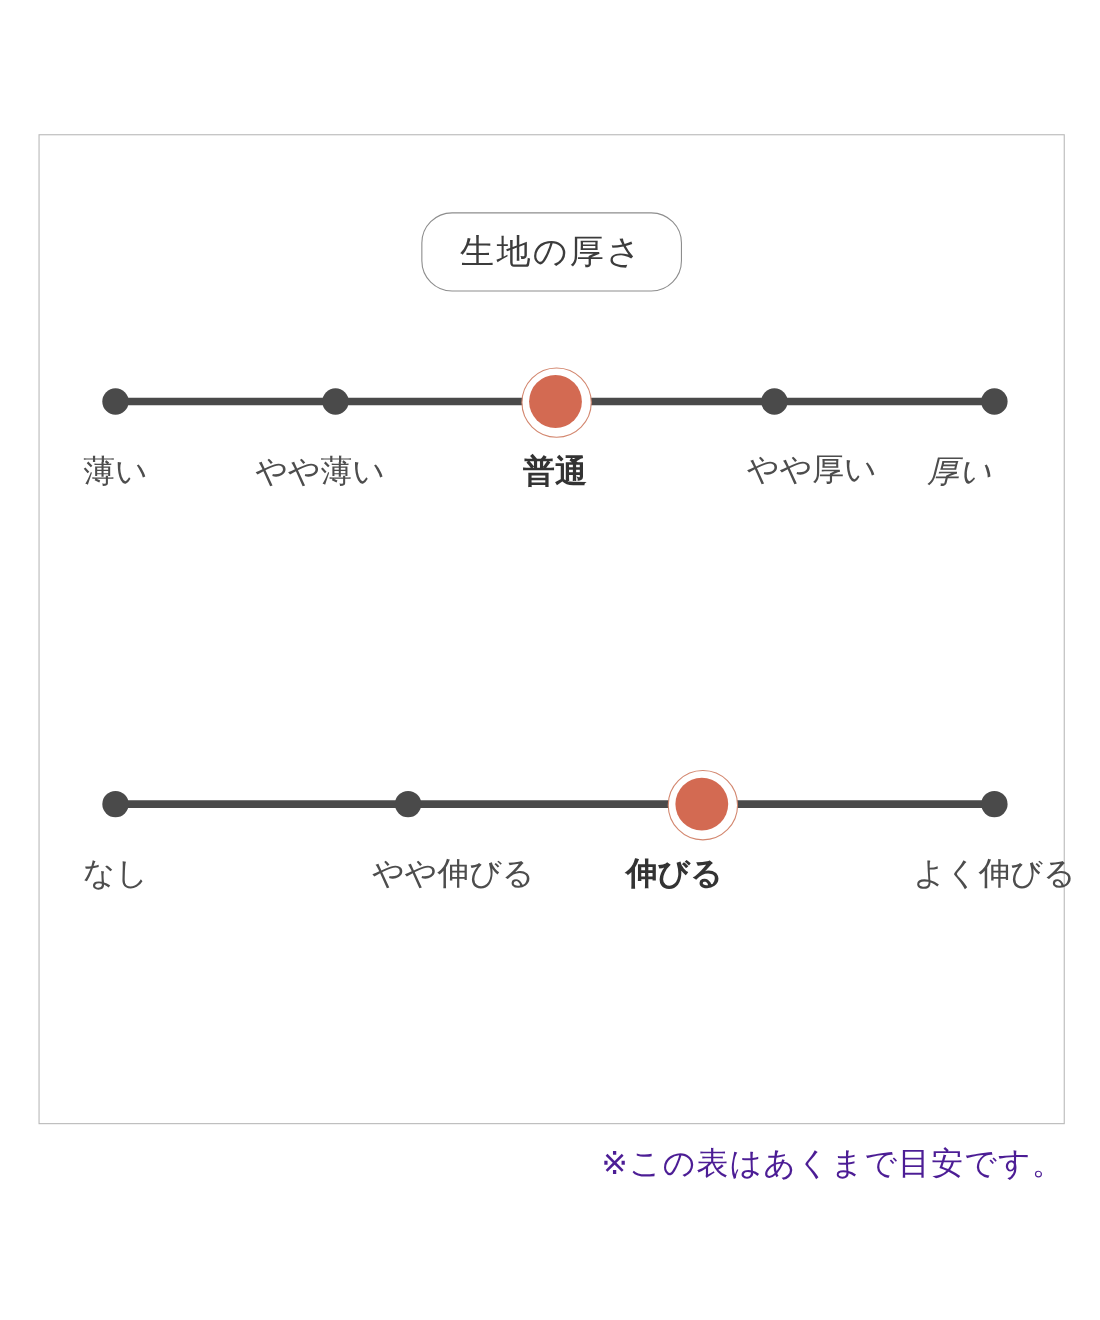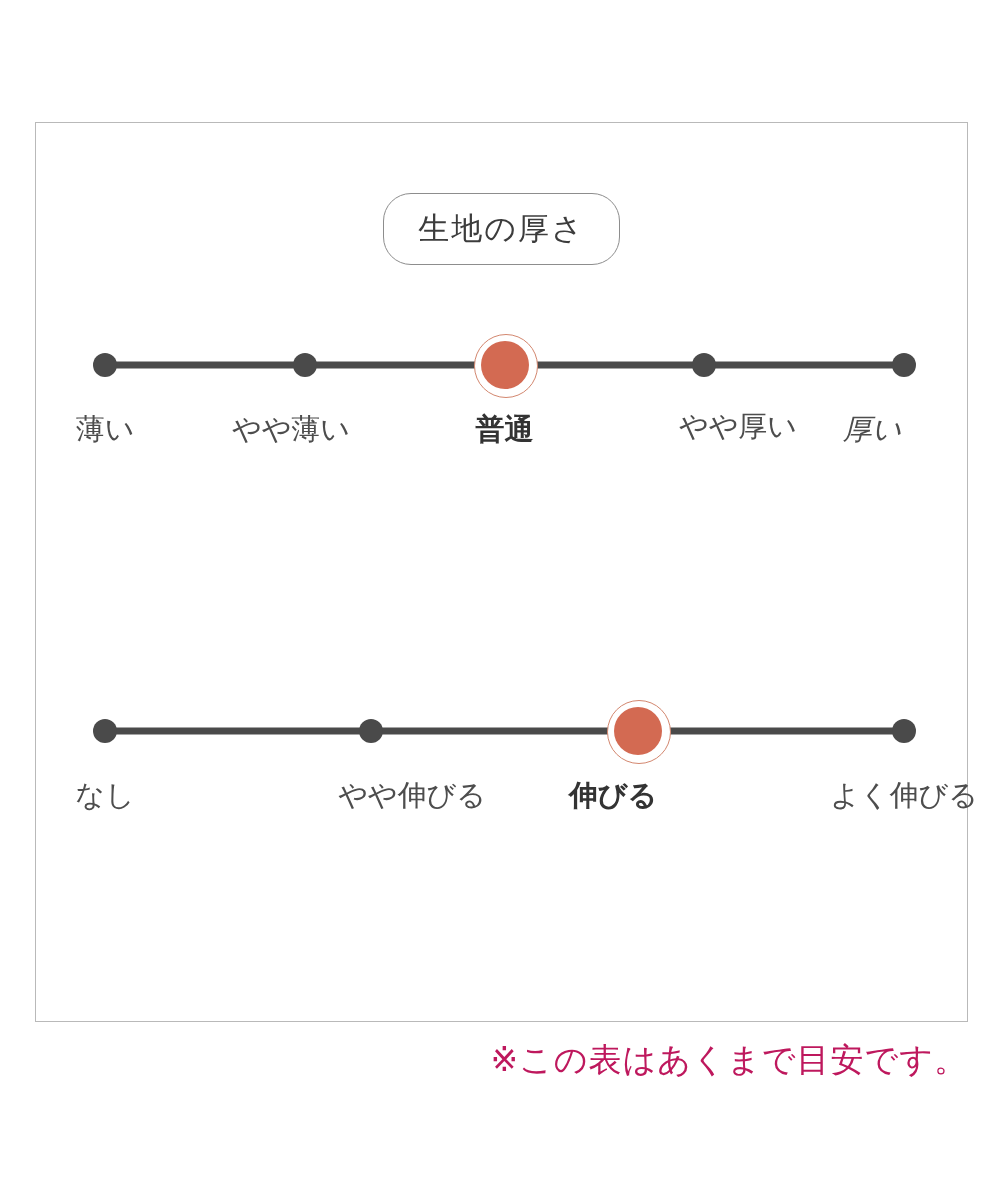--- a/index.html
+++ b/index.html
@@ -128,23 +128,23 @@
   .tick.active {
     font-weight: bold;
     color: #333333;
   }
 
   
   .footnote {
     position: absolute;
     right: 32px;
     top: 1038px;
-    font-size: 33px;
+    font-size: 29px;
     letter-spacing: 1px;
-    color: #be185d;
+    color: #4c1d95;
     white-space: nowrap;
   }
 </style>
 </head>
 <body>
 
 <div class="page">
 
   <div class="panel">
 

